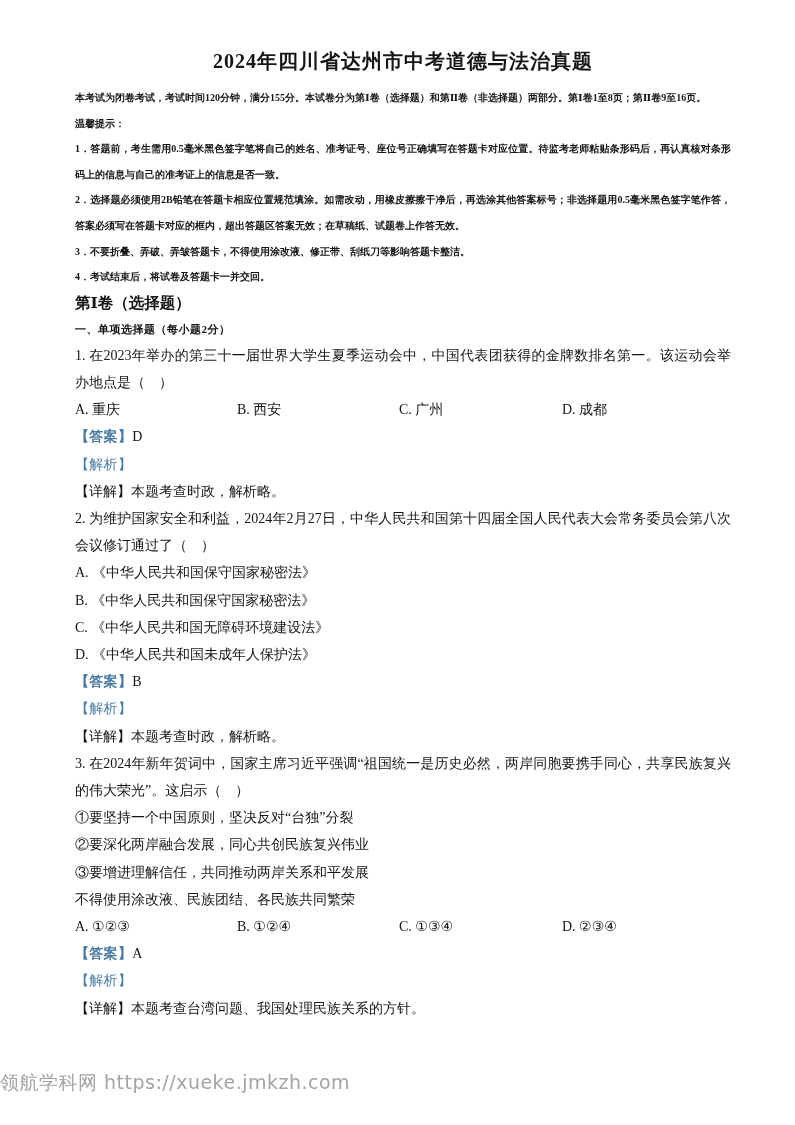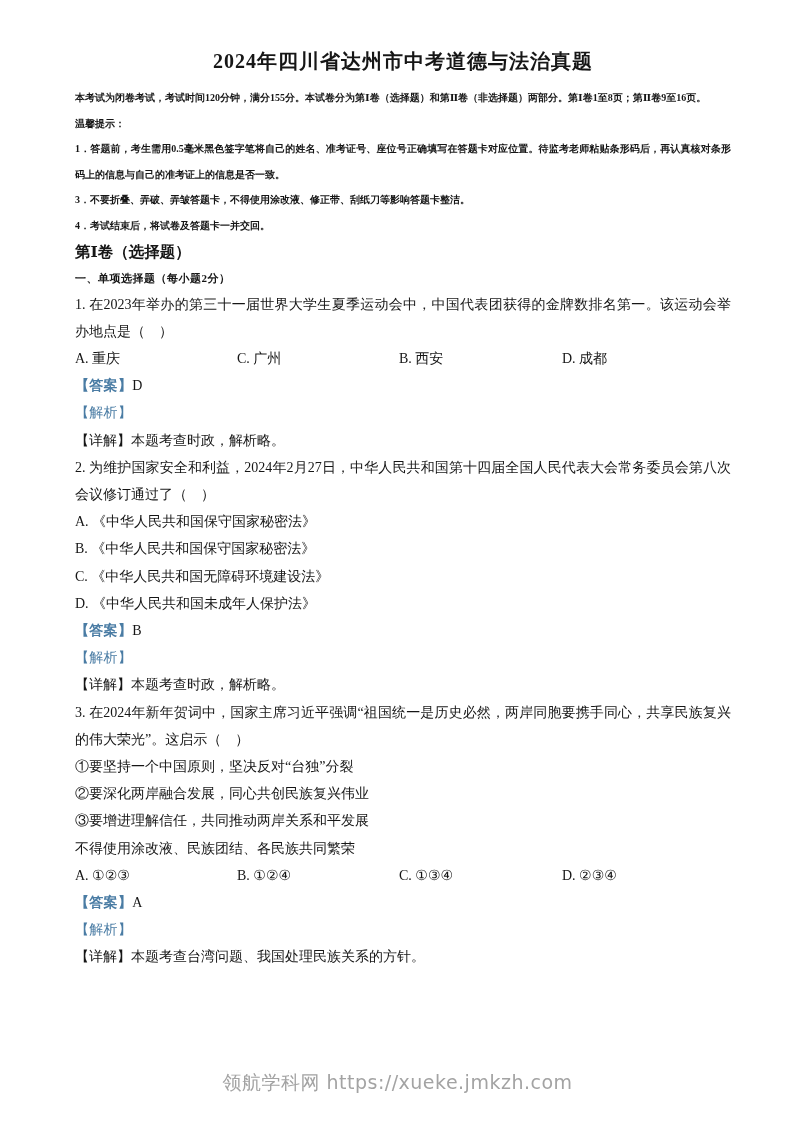--- a/index.html
+++ b/index.html
@@ -54,51 +54,51 @@
     display: grid;
     grid-template-columns: 162px 162px 163px auto;
   }
   .blue { color: #4a7ca4; }
   .answer-line .blue, .analysis-line { letter-spacing: 0.3px; font-weight: bold; }
   .watermark {
     position: absolute;
     top: 1070px;
     left: 0;
     width: 795px;
-    text-align: center;
     font-family: "DejaVu Sans", "Liberation Sans", sans-serif;
     font-size: 19px;
     color: #a3a3a3;
     letter-spacing: 0.5px;
   }
 </style>
 </head>
 <body>
 
 <div class="page">
 
   <h1 class="doc-title">2024年四川省达州市中考道德与法治真题</h1>
 
   <div class="top">
     <p>本考试为闭卷考试，考试时间120分钟，满分155分。本试卷分为第Ⅰ卷（选择题）和第Ⅱ卷（非选择题）两部分。第Ⅰ卷1至8页；第Ⅱ卷9至16页。</p>
     <p>温馨提示：</p>
     <p>1．答题前，考生需用0.5毫米黑色签字笔将自己的姓名、准考证号、座位号正确填写在答题卡对应位置。待监考老师粘贴条形码后，再认真核对条形码上的信息与自己的准考证上的信息是否一致。</p>
+    <p>2．选择题必须使用2B铅笔在答题卡相应位置规范填涂。如需改动，用橡皮擦擦干净后，再选涂其他答案标号；非选择题用0.5毫米黑色签字笔作答，答案必须写在答题卡对应的框内，超出答题区答案无效；在草稿纸、试题卷上作答无效。</p>
     <p>3．不要折叠、弄破、弄皱答题卡，不得使用涂改液、修正带、刮纸刀等影响答题卡整洁。</p>
     <p>4．考试结束后，将试卷及答题卡一并交回。</p>
   </div>
 
   <h2 class="section-heading">第Ⅰ卷（选择题）</h2>
   <h3 class="part-heading">一、单项选择题（每小题2分）</h3>
 
   <section class="question">
     <p>1. 在2023年举办的第三十一届世界大学生夏季运动会中，中国代表团获得的金牌数排名第一。该运动会举办地点是（　）</p>
     <div class="opt-row">
       <span>A. 重庆</span>
+      <span>B. 西安</span>
       <span>C. 广州</span>
-      <span>B. 西安</span>
       <span>D. 成都</span>
     </div>
     <p class="answer-line"><span class="blue">【答案】</span><span>D</span></p>
     <p class="analysis-line blue">【解析】</p>
     <p>【详解】本题考查时政，解析略。</p>
   </section>
 
   <section class="question">
     <p>2. 为维护国家安全和利益，2024年2月27日，中华人民共和国第十四届全国人民代表大会常务委员会第八次会议修订通过了（　）</p>
     <p>A. 《中华人民共和国保守国家秘密法》</p>

